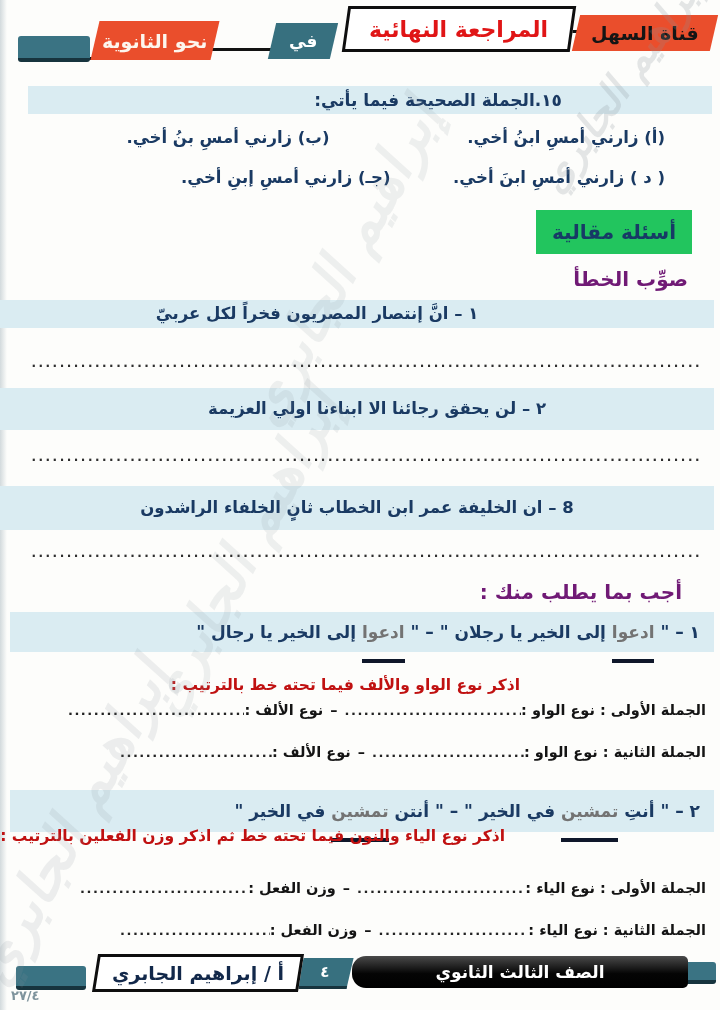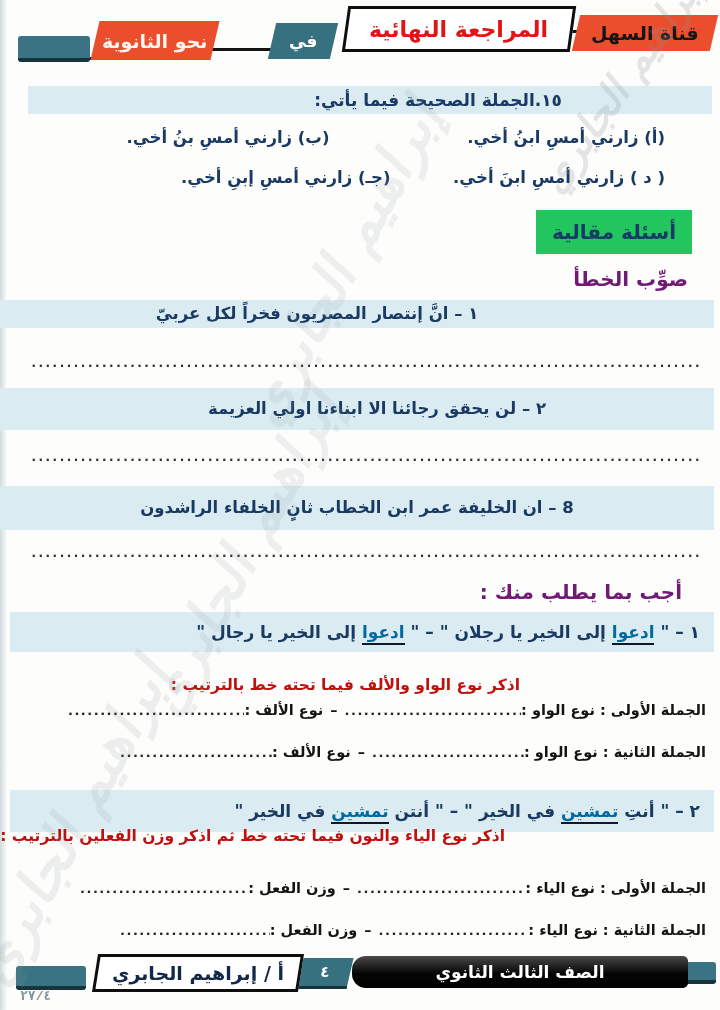--- a/index.html
+++ b/index.html
@@ -27,21 +27,21 @@
   .teal-cap{background:#3a7383;border-bottom:4px solid #17343e;border-radius:3px;z-index:2;}
   
   .bluebar{background:#daecf2;display:flex;align-items:center;z-index:2;}
   .sentence{font-weight:bold;color:#1a3a63;white-space:nowrap;line-height:1.7;}
   .badge-essay{background:#22c55e;color:#173a66;font-weight:bold;font-size:20px;
     padding:7px 16px;line-height:1.5;z-index:2;}
   .black-heading{color:#701a75;font-weight:bold;font-size:20px;line-height:1.6;z-index:2;}
   .dotsep{overflow:hidden;white-space:nowrap;letter-spacing:2.5px;
     font-size:12px;color:#2e2e2e;font-weight:bold;z-index:2;}
   .red-inst{color:#c01111;font-weight:bold;font-size:15.5px;white-space:nowrap;line-height:1.6;z-index:2;}
-  .uw{color:#0369a1;border-bottom:2px solid #0f172a;padding-bottom:1px;}
+  .uw{color:#737373;border-bottom:4px solid #0f172a;padding-bottom:17px;}
   .ansline{display:flex;align-items:baseline;font-size:14.5px;font-weight:bold;
     color:#141414;white-space:nowrap;overflow:hidden;z-index:2;line-height:1.7;}
   .ansline .fill{flex:1 1 auto;overflow:hidden;letter-spacing:1.5px;
     font-size:13px;color:#222;direction:ltr;text-align:left;}
   .ansline .fill.f1{flex-grow:1.4;}
   .ansline .dash{margin:0 7px;}
   .optrow{display:flex;z-index:2;}
   .optrow .opt{font-weight:bold;color:#1a3a63;font-size:16.5px;white-space:nowrap;line-height:1.7;}
   .optrow .opt.c1{width:55%;}
   .optrow .opt.c2{width:45%;}
@@ -198,16 +198,16 @@
   <div class="abs skewbox page-badge" style="left:300px;top:8px;width:50px;height:28px;">
     <span>٤</span>
   </div>
 
   <div class="abs teacher-plate" style="left:95px;top:4px;width:200px;height:32px;">
     <span>أ / إبراهيم الجابري</span>
   </div>
 
   <div class="abs teal-cap" style="left:16px;top:16px;width:70px;height:20px;"></div>
 
-  <div class="abs corner-note" style="left:20px;top:38px;font-family:Liberation Mono, monospace;">
+  <div class="abs corner-note" style="left:11px;top:38px;">
     <span>٢٧/٤</span>
   </div>
 </div>
 
 </body></html>

